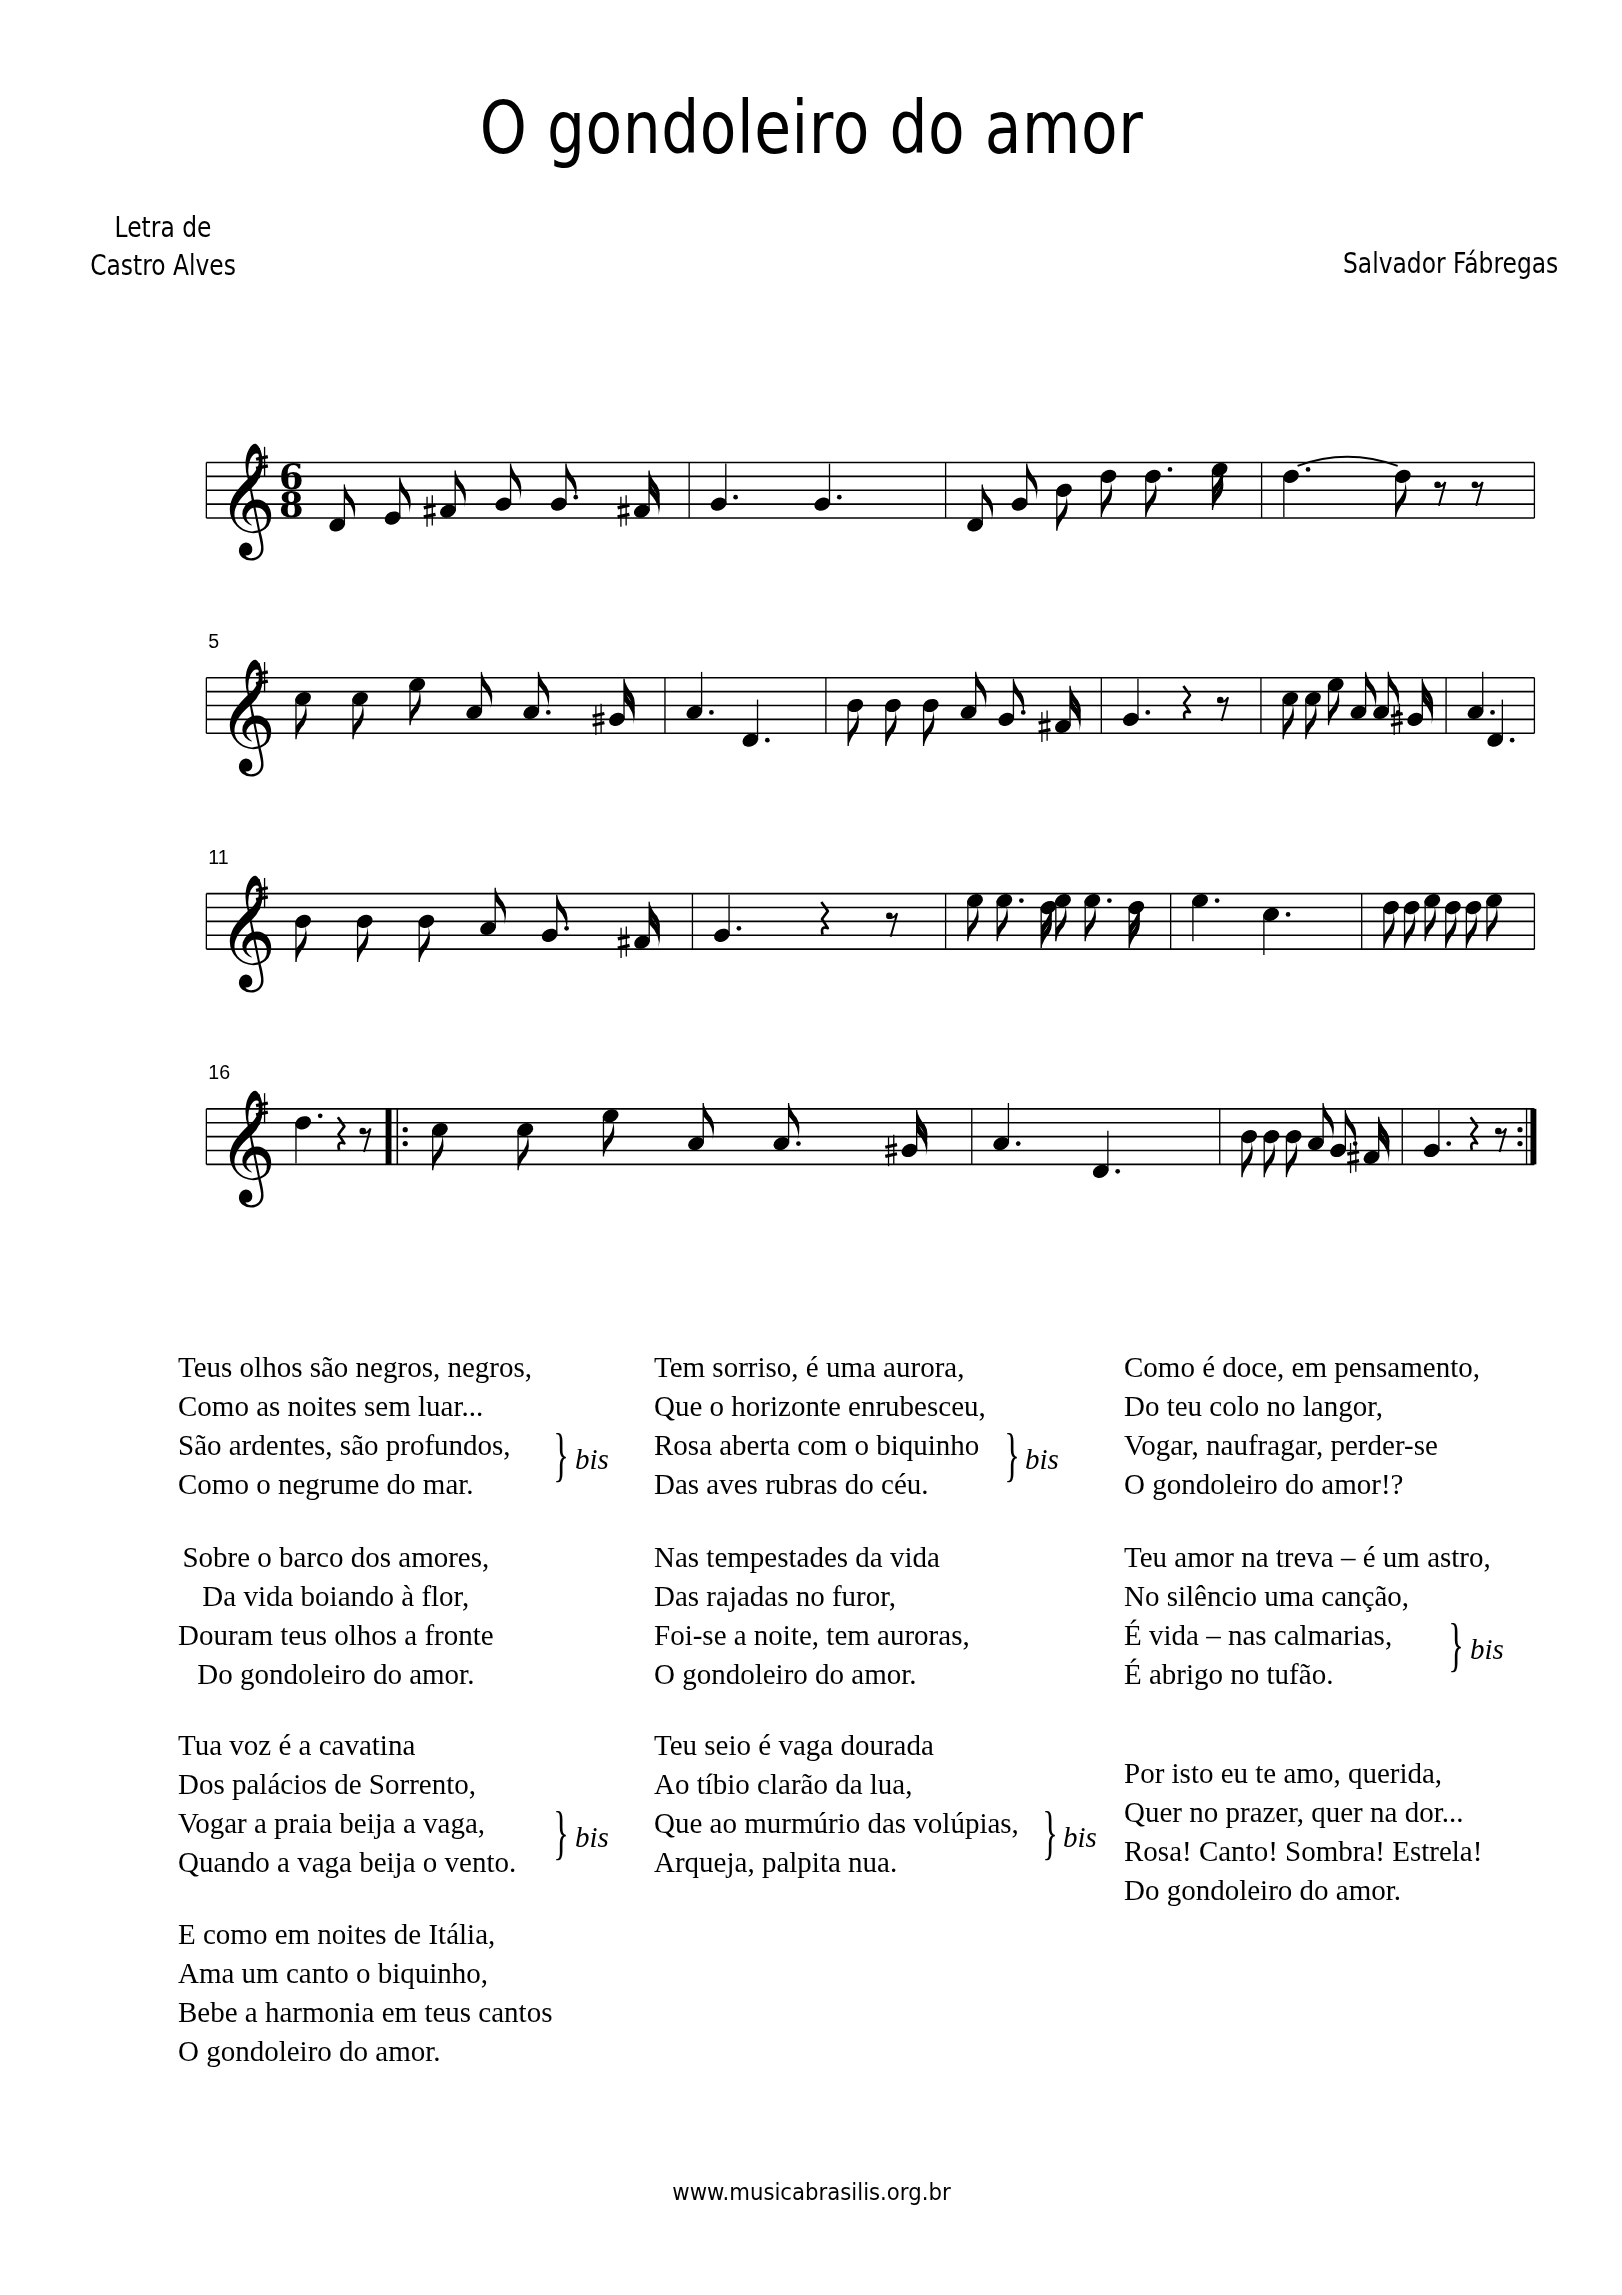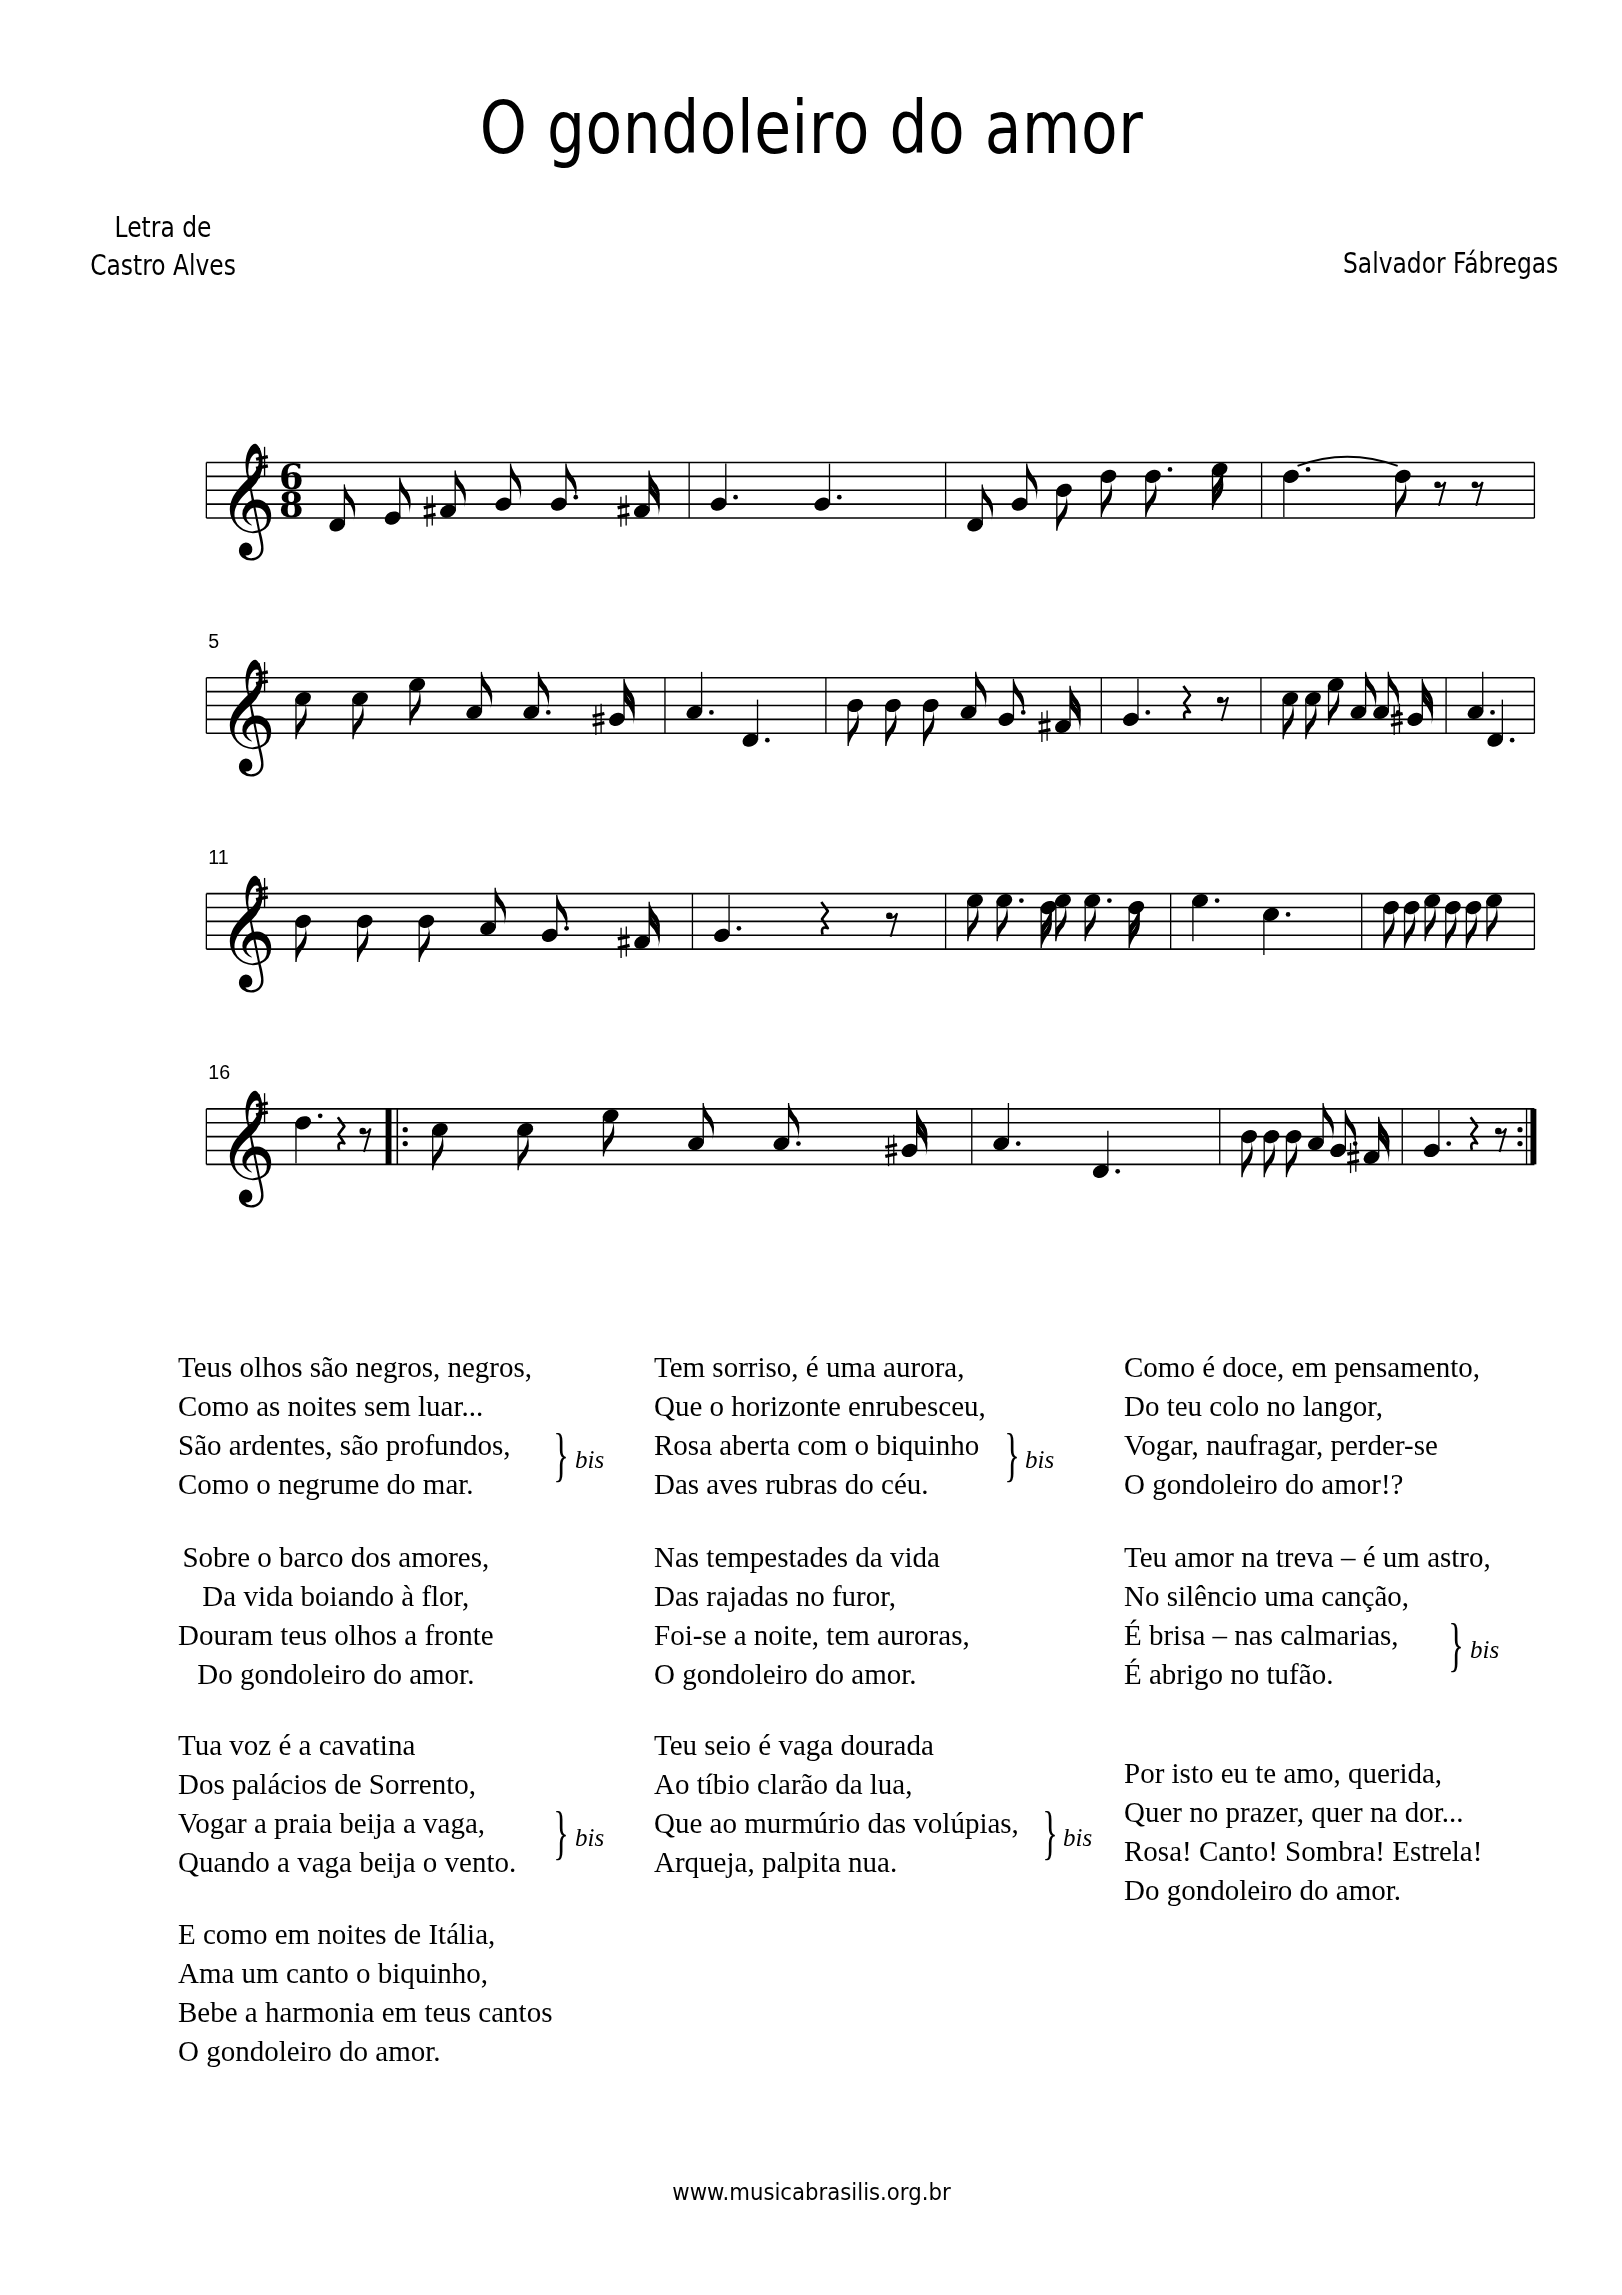--- a/index.html
+++ b/index.html
@@ -9,21 +9,21 @@
            transform:scaleX(0.82); transform-origin:center; letter-spacing:0.7px; }
   .lyricist { position:absolute; left:65px; top:208px; width:196px; text-align:center;
               font-family:"DejaVu Sans", sans-serif; font-size:27.5px; line-height:38px;
               transform:scaleX(0.85); transform-origin:center top; }
   .composer { position:absolute; right:65px; top:247px; font-family:"DejaVu Sans", sans-serif;
               font-size:27.5px; transform:scaleX(0.85); transform-origin:right top; }
   #score { position:absolute; left:0; top:0; }
   .lyrics-col { position:absolute; font-family:"Liberation Serif", serif; font-size:29px; line-height:39px; }
   .stanza { position:relative; margin-bottom:39px; }
   .stanza .line { white-space:nowrap; display:block; }
-  .bis { position:absolute; font-family:"Liberation Serif", serif; font-style:italic; font-size:25px; }
+  .bis { position:absolute; font-family:"Liberation Serif", serif; font-style:italic; font-size:29px; }
   .brace { position:absolute; font-family:"Liberation Serif", serif; font-size:59px; line-height:59px; transform:scaleX(0.55); }
   .footer { position:absolute; left:0; width:1623px; top:2178px; text-align:center;
             font-family:"DejaVu Sans", sans-serif; font-size:23.6px; transform:scaleX(0.9); }
 </style>
 </head>
 <body>
 
 <div class="title">O gondoleiro do amor</div>
 <div class="lyricist">
   <div>Letra de</div>
@@ -464,21 +464,21 @@
 <div class="lyrics-col" id="lyr-col-2" style="left:1124px; top:1348px;">
     <div class="stanza" style="position: absolute; top: 0px; left: 0px;">
       <span class="line">Como é doce, em pensamento,</span>
       <span class="line">Do teu colo no langor,</span>
       <span class="line">Vogar, naufragar, perder-se</span>
       <span class="line">O gondoleiro do amor!?</span>
     </div>
     <div class="stanza" style="position: absolute; top: 190px; left: 0px;">
       <span class="line">Teu amor na treva – é um astro,</span>
       <span class="line">No silêncio uma canção,</span>
-      <span class="line">É brisa – nas calmarias,</span>
+      <span class="line">É vida – nas calmarias,</span>
       <span class="line">É abrigo no tufão.</span>
       <span class="brace" style="left: 318px; top: 77px;">}</span>
       <span class="bis" style="left: 346px; top: 92px;">bis</span>
     </div>
     <div class="stanza" style="position: absolute; top: 378px; left: 0px; margin-top: 28px;">
       <span class="line">Por isto eu te amo, querida,</span>
       <span class="line">Quer no prazer, quer na dor...</span>
       <span class="line">Rosa! Canto! Sombra! Estrela!</span>
       <span class="line">Do gondoleiro do amor.</span>
     </div>

